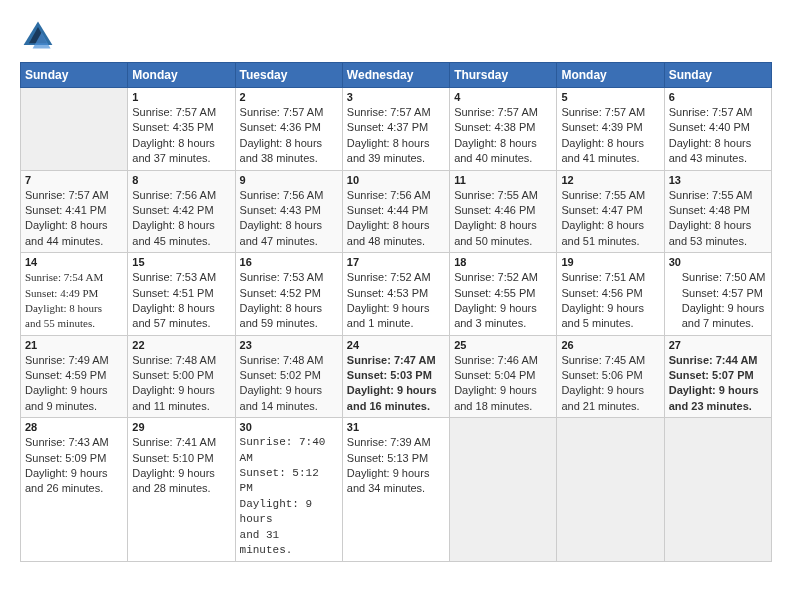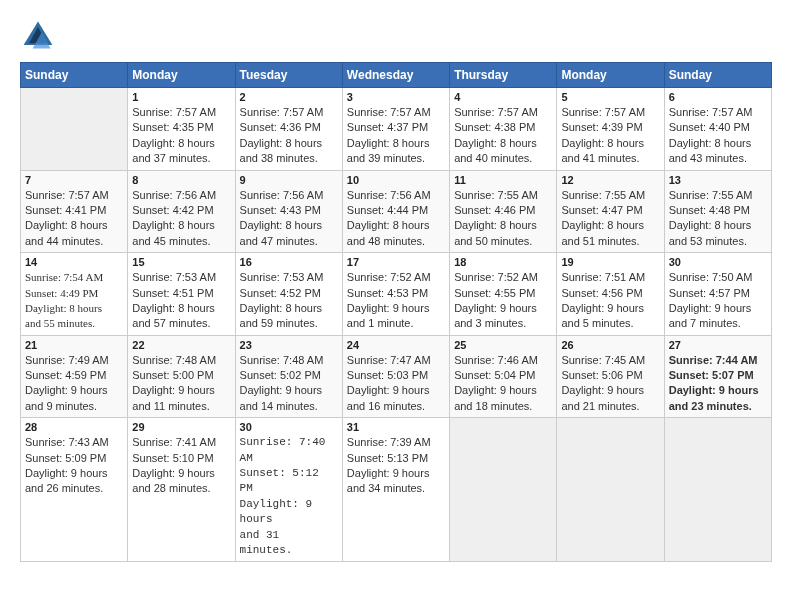--- a/index.html
+++ b/index.html
@@ -256,21 +256,21 @@
           </td>
           <td>
             <span class="day-num">19</span>
             <div class="day-info" style="white-space: pre-line;">Sunrise: 7:51 AM
 Sunset: 4:56 PM
 Daylight: 9 hours
 and 5 minutes.</div>
           </td>
           <td>
             <span class="day-num">30</span>
-            <div class="day-info" style="white-space: pre-line;">Sunrise: 7:50 AM
+            <div class="day-info" style="white-space: pre-line; margin-left: 13px;">Sunrise: 7:50 AM
 Sunset: 4:57 PM
 Daylight: 9 hours
 and 7 minutes.</div>
           </td>
         </tr>
         <tr>
           <td>
             <span class="day-num">21</span>
             <div class="day-info" style="white-space: pre-line;">Sunrise: 7:49 AM
 Sunset: 4:59 PM
@@ -286,21 +286,21 @@
           </td>
           <td>
             <span class="day-num">23</span>
             <div class="day-info" style="white-space: pre-line;">Sunrise: 7:48 AM
 Sunset: 5:02 PM
 Daylight: 9 hours
 and 14 minutes.</div>
           </td>
           <td>
             <span class="day-num">24</span>
-            <div class="day-info" style="white-space: pre-line;">Sunrise: 7:47 AM
+            <div class="day-info" style="white-space: pre-line; font-weight: bold;">Sunrise: 7:47 AM
 Sunset: 5:03 PM
 Daylight: 9 hours
 and 16 minutes.</div>
           </td>
           <td>
             <span class="day-num">25</span>
             <div class="day-info" style="white-space: pre-line;">Sunrise: 7:46 AM
 Sunset: 5:04 PM
 Daylight: 9 hours
 and 18 minutes.</div>

